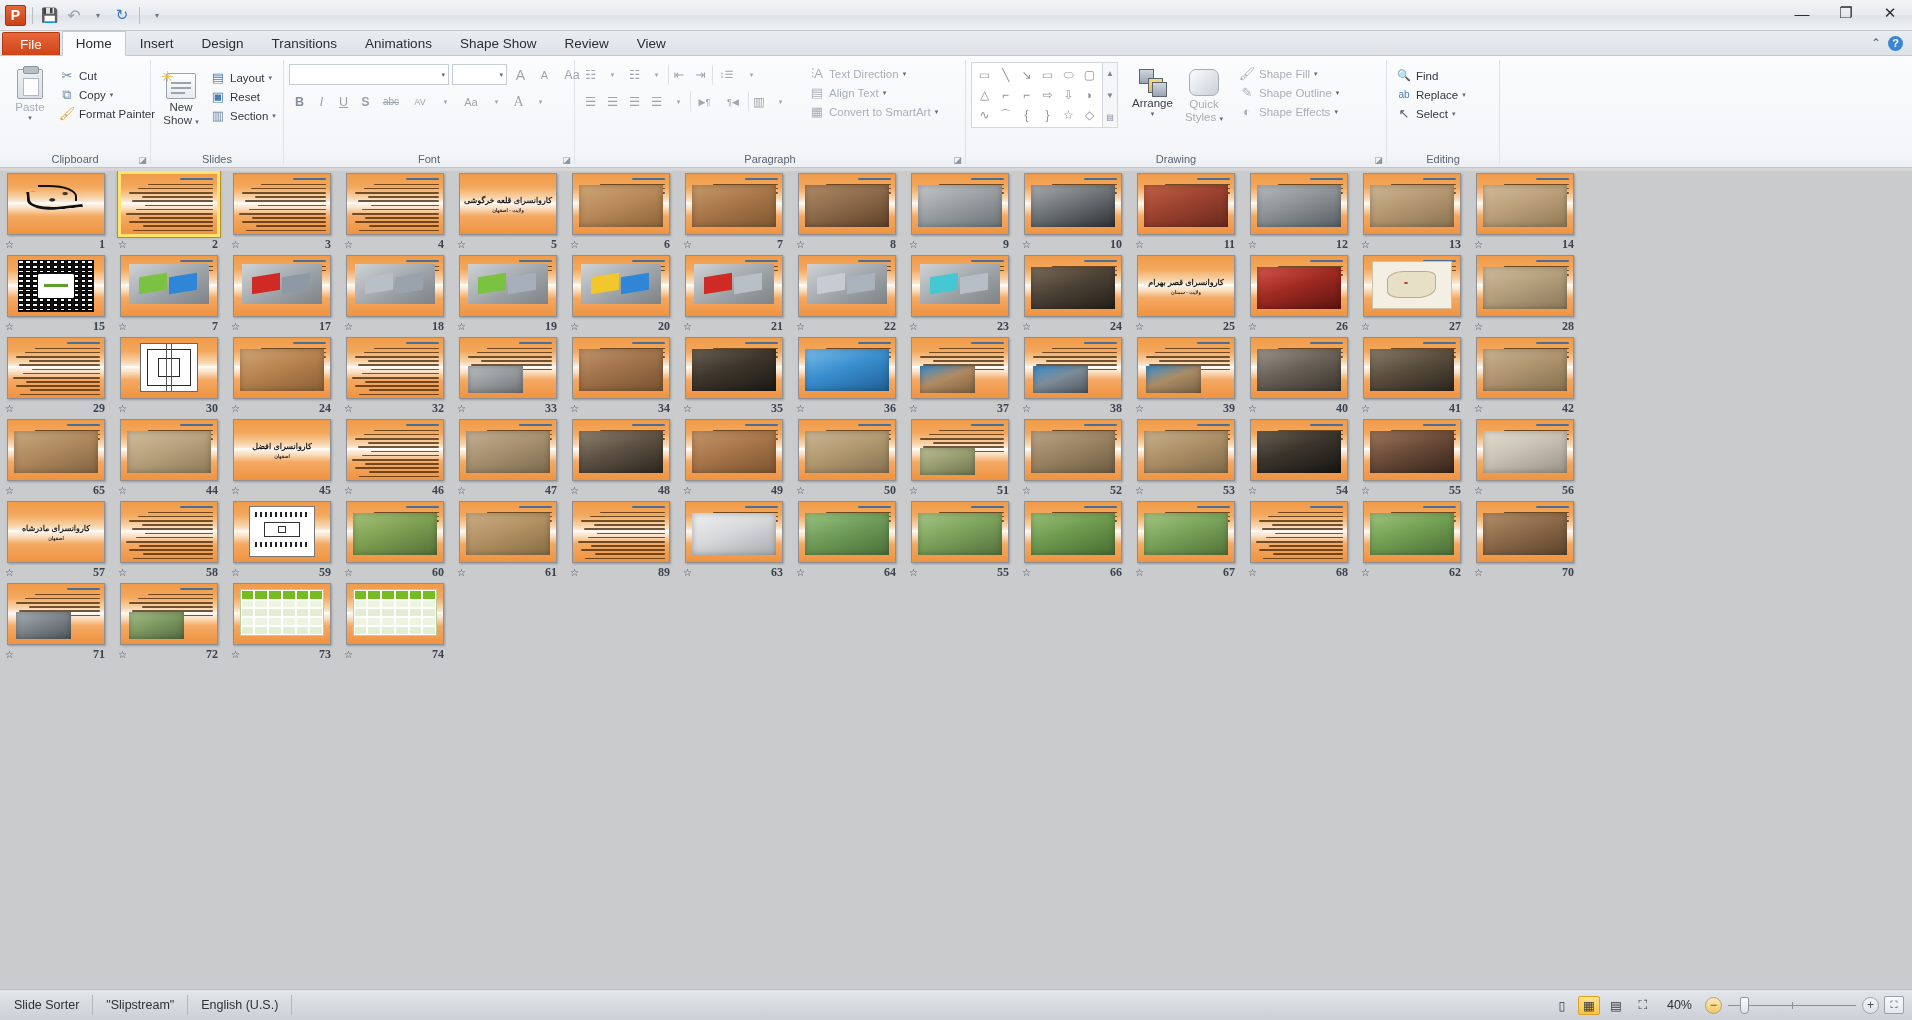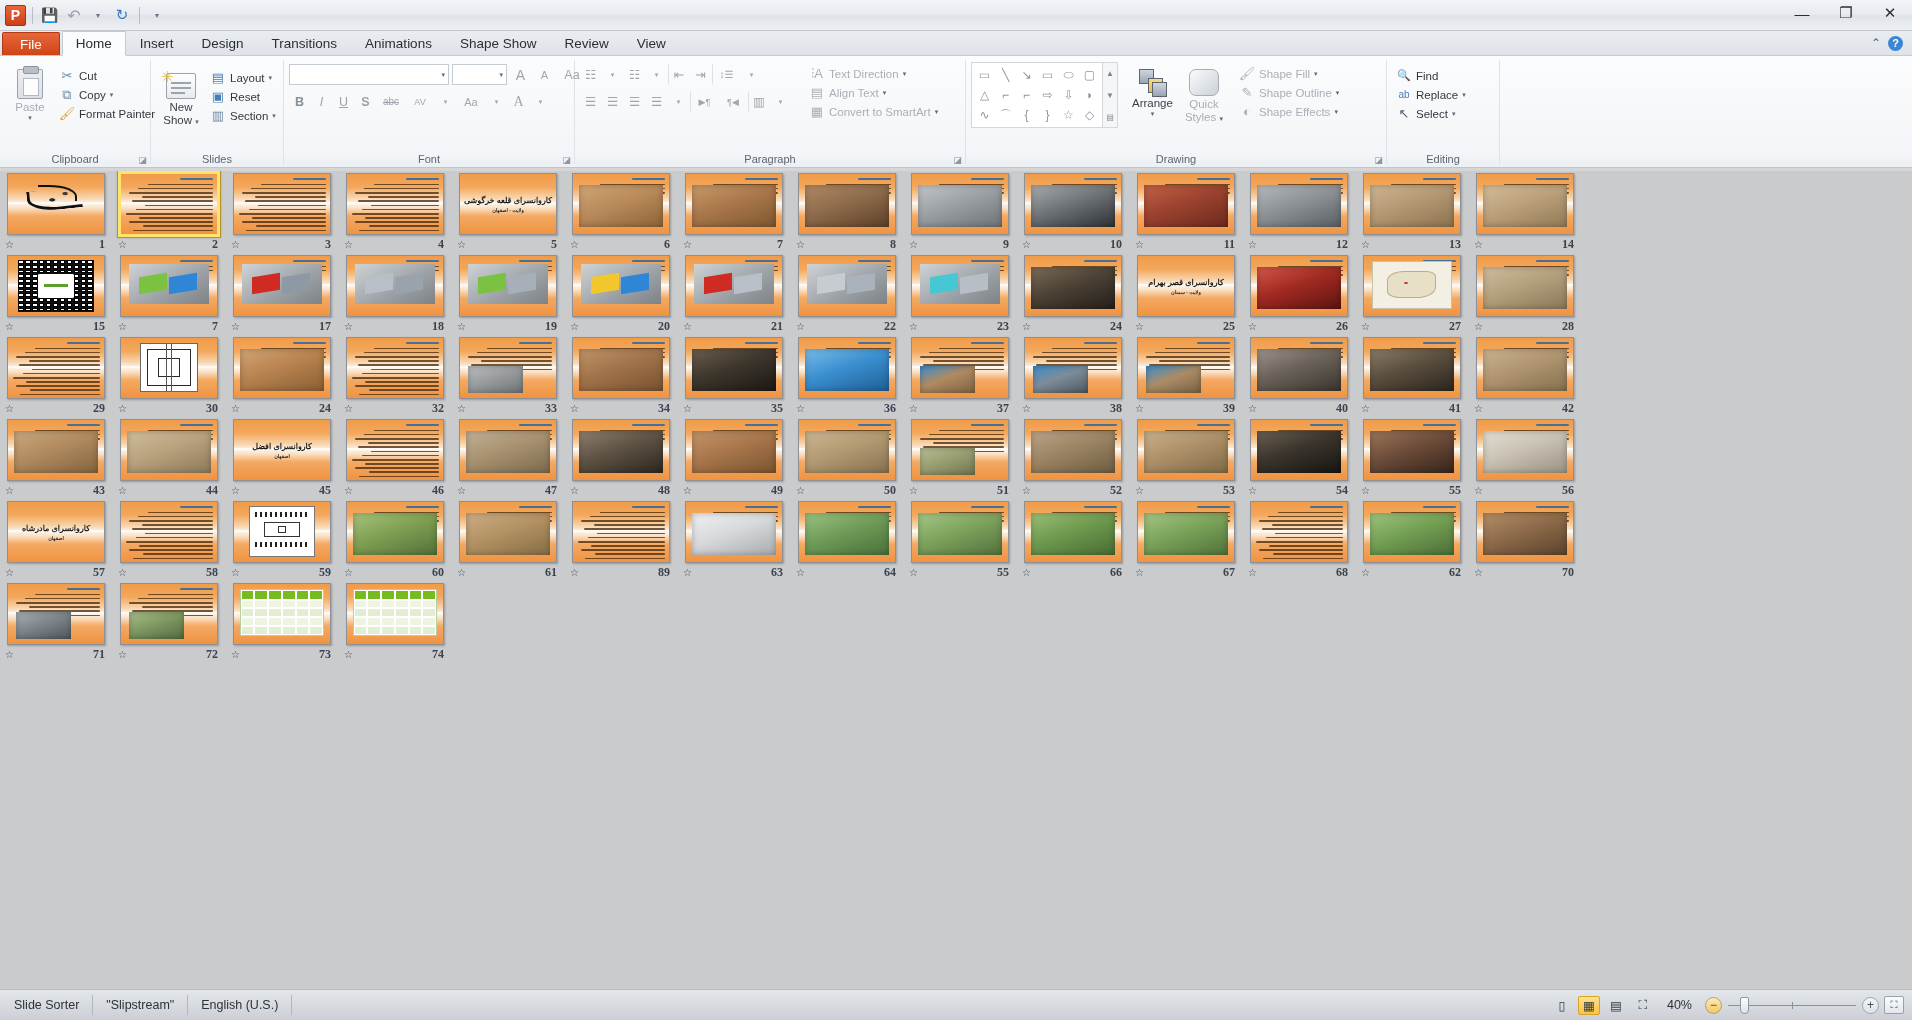--- a/index.html
+++ b/index.html
@@ -1308,21 +1308,21 @@
             <div class="orange-bg"></div>
             <div class="txtlines">
               <div class="tl hd" style="width:38%;margin-left:auto;margin-bottom:4px"></div>
               <div class="tl" style="width:74%;margin-left:26%"></div>
               <div class="tl" style="width:85%;margin-left:15%"></div>
               <div class="tl" style="width:96%;margin-left:4%"></div>
             </div>
             <div class="ph" style="left:6%;top:18%;width:88%;height:70%;background:linear-gradient(160deg,#c9a87e 0%,#b08a5f 45%,#836440 100%);box-shadow:inset 0 0 6px rgba(0,0,0,.28);"></div>
           </div>
           <div class="anim">☆</div>
-          <div class="num">43</div>
+          <div class="num">65</div>
         </div>
         <div class="scell">
           <div class="sthumb">
             <div class="orange-bg"></div>
             <div class="txtlines">
               <div class="tl hd" style="width:38%;margin-left:auto;margin-bottom:4px"></div>
               <div class="tl" style="width:74%;margin-left:26%"></div>
               <div class="tl" style="width:85%;margin-left:15%"></div>
               <div class="tl" style="width:96%;margin-left:4%"></div>
             </div>

